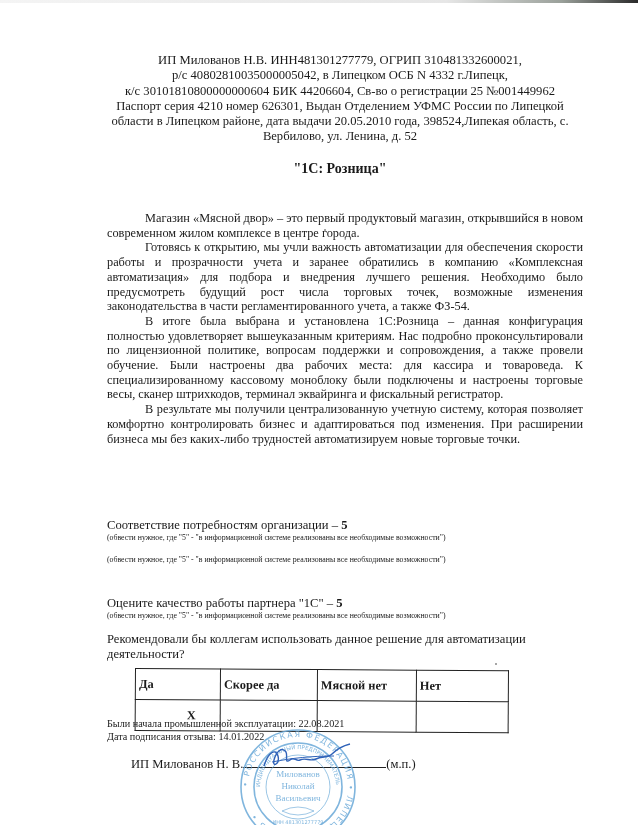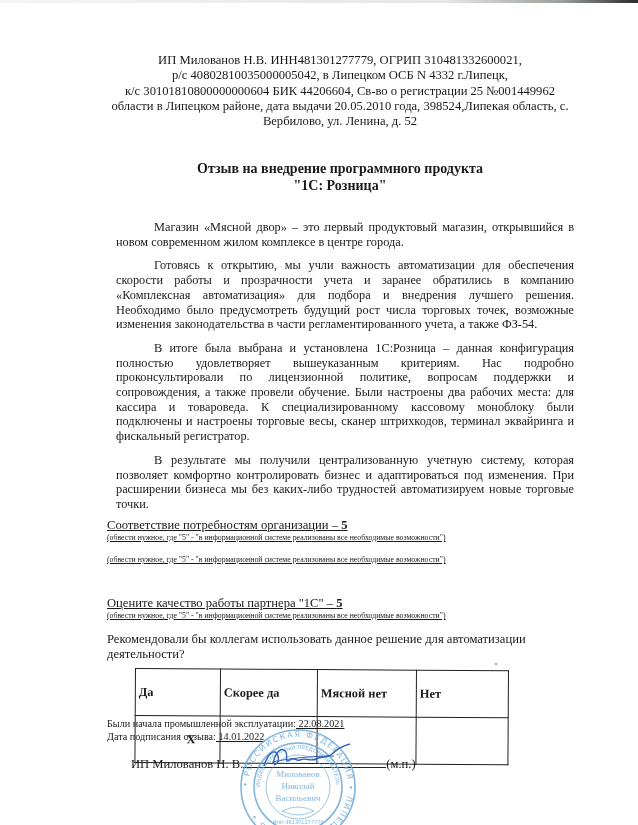--- a/index.html
+++ b/index.html
@@ -8,54 +8,54 @@
     font-family:"Liberation Serif", "DejaVu Serif", serif; color:#1a1a1a;
   }
   .topstrip { position:absolute; top:0; left:0; width:638px; height:3px;
     background:linear-gradient(90deg,#f4f4f4 0%,#e6e6e6 70%,#9aa09a 88%,#2a2a2a 100%); }
   .header { position:absolute; top:53px; left:100px; width:480px; text-align:center;
     font-size:12.6px; line-height:15.3px; }
   .title { position:absolute; top:161px; left:100px; width:480px; text-align:center;
     font-weight:bold; font-size:14px; line-height:16.5px; }
   .body-text { position:absolute; top:211px; left:107px; width:476px; font-size:12.3px;
     line-height:14.7px; text-align:justify; }
-  .body-text p { margin:9px; text-indent:38px; }
-  .rating { position:absolute; left:107px; width:430px;text-decoration:underline; }
+  .body-text p { margin:0; text-indent:38px; }
+  .rating { position:absolute; left:107px; width:430px; }
   .rating .q { font-size:12.6px; line-height:15px; }
   .rating .q b { font-weight:bold; }
   .rating .note { font-size:7.8px; line-height:10px; }
   .question { position:absolute; top:632px; left:107px; width:440px; font-size:12.6px; line-height:15px; }
   table.answers { position:absolute; top:668px; left:135px; width:374px; border-collapse:collapse;
     font-size:12.4px; transform:rotate(0.35deg); transform-origin:left top; }
-  table.answers td { border:1px solid #222; height:14px; padding:16px 3px; line-height:14px; }
+  table.answers td { border:1px solid #222; height:14px; padding:8px 3px; line-height:14px; }
   table.answers td.h { font-weight:bold; }
   table.answers td.x { text-align:right; padding-right:24px; font-weight:bold; }
   .dates { position:absolute; top:718px; left:107px; font-size:10.2px; line-height:12.5px; }
-  .dates .u { text-decoration:underline; }
+  .dates .u { }
   .sign { position:absolute; top:756px; left:107px; font-size:12.6px; line-height:15px; white-space:nowrap;margin-left:24px; }
   .sign .line { display:inline-block; width:113px; border-bottom:1px solid #222; vertical-align:baseline; height:11px; }
   .stamp { position:absolute; top:727px; left:238px; width:120px; height:120px; }
   .signature { position:absolute; top:742px; left:262px; width:90px; height:30px; }
   .mark { position:absolute; width:2px; height:2px; background:#888; border-radius:50%; }
 </style>
 </head>
 <body>
 
 <div class="topstrip"></div>
 
 <div class="header">
   <div>ИП Милованов Н.В. ИНН481301277779, ОГРИП 310481332600021,</div>
   <div>р/с 40802810035000005042, в Липецком ОСБ N 4332 г.Липецк,</div>
   <div>к/с 30101810800000000604 БИК 44206604, Св-во о регистрации 25 №001449962</div>
+  <div>Паспорт серия 4210 номер 626301, Выдан Отделением УФМС России по Липецкой</div>
   <div>области в Липецком районе, дата выдачи 20.05.2010 года, 398524,Липекая область, с.</div>
   <div>Вербилово, ул. Ленина, д. 52</div>
 </div>
 
 <div class="title">
-  <div>Отзыв на внедрение программного продукта</div>
   <div>"1С: Розница"</div>
 </div>
 
 <div class="body-text">
   <p>Магазин «Мясной двор» – это первый продуктовый магазин, открывшийся в новом современном жилом комплексе в центре города.</p>
   <p>Готовясь к открытию, мы учли важность автоматизации для обеспечения скорости работы и прозрачности учета и заранее обратились в компанию «Комплексная автоматизация» для подбора и внедрения лучшего решения. Необходимо было предусмотреть будущий рост числа торговых точек, возможные изменения законодательства в части регламентированного учета, а также ФЗ-54.</p>
   <p>В итоге была выбрана и установлена 1С:Розница – данная конфигурация полностью удовлетворяет вышеуказанным критериям. Нас подробно проконсультировали по лицензионной политике, вопросам поддержки и сопровождения, а также провели обучение. Были настроены два рабочих места: для кассира и товароведа. К специализированному кассовому моноблоку были подключены и настроены торговые весы, сканер штрихкодов, терминал эквайринга и фискальный регистратор.</p>
   <p>В результате мы получили централизованную учетную систему, которая позволяет комфортно контролировать бизнес и адаптироваться под изменения. При расширении бизнеса мы без каких-либо трудностей автоматизируем новые торговые точки.</p>
 </div>
 

